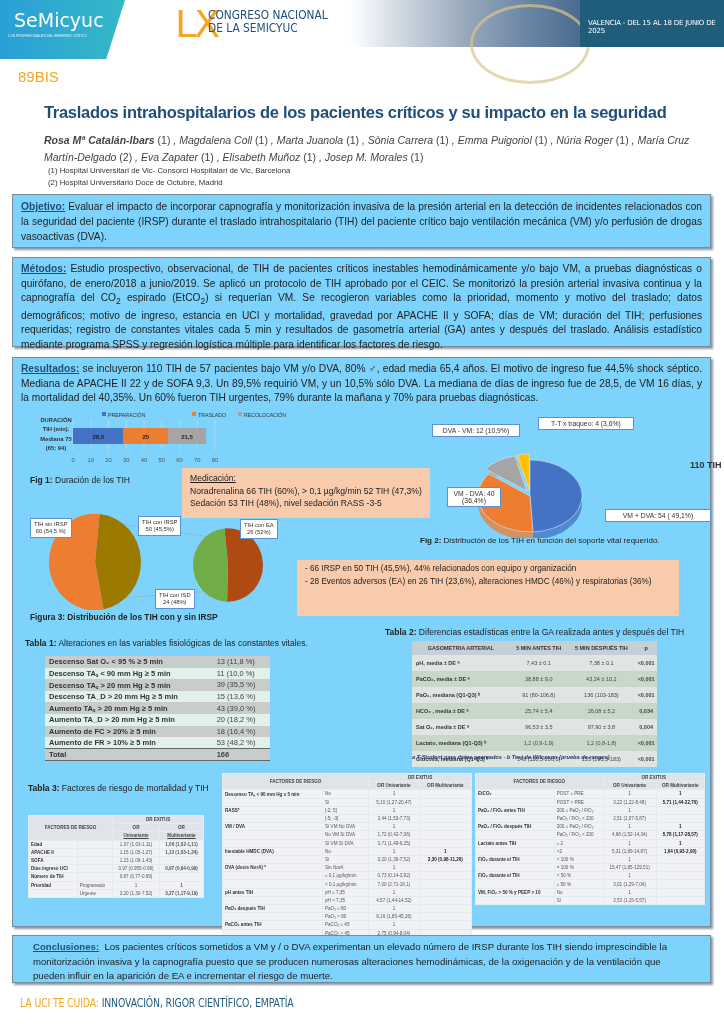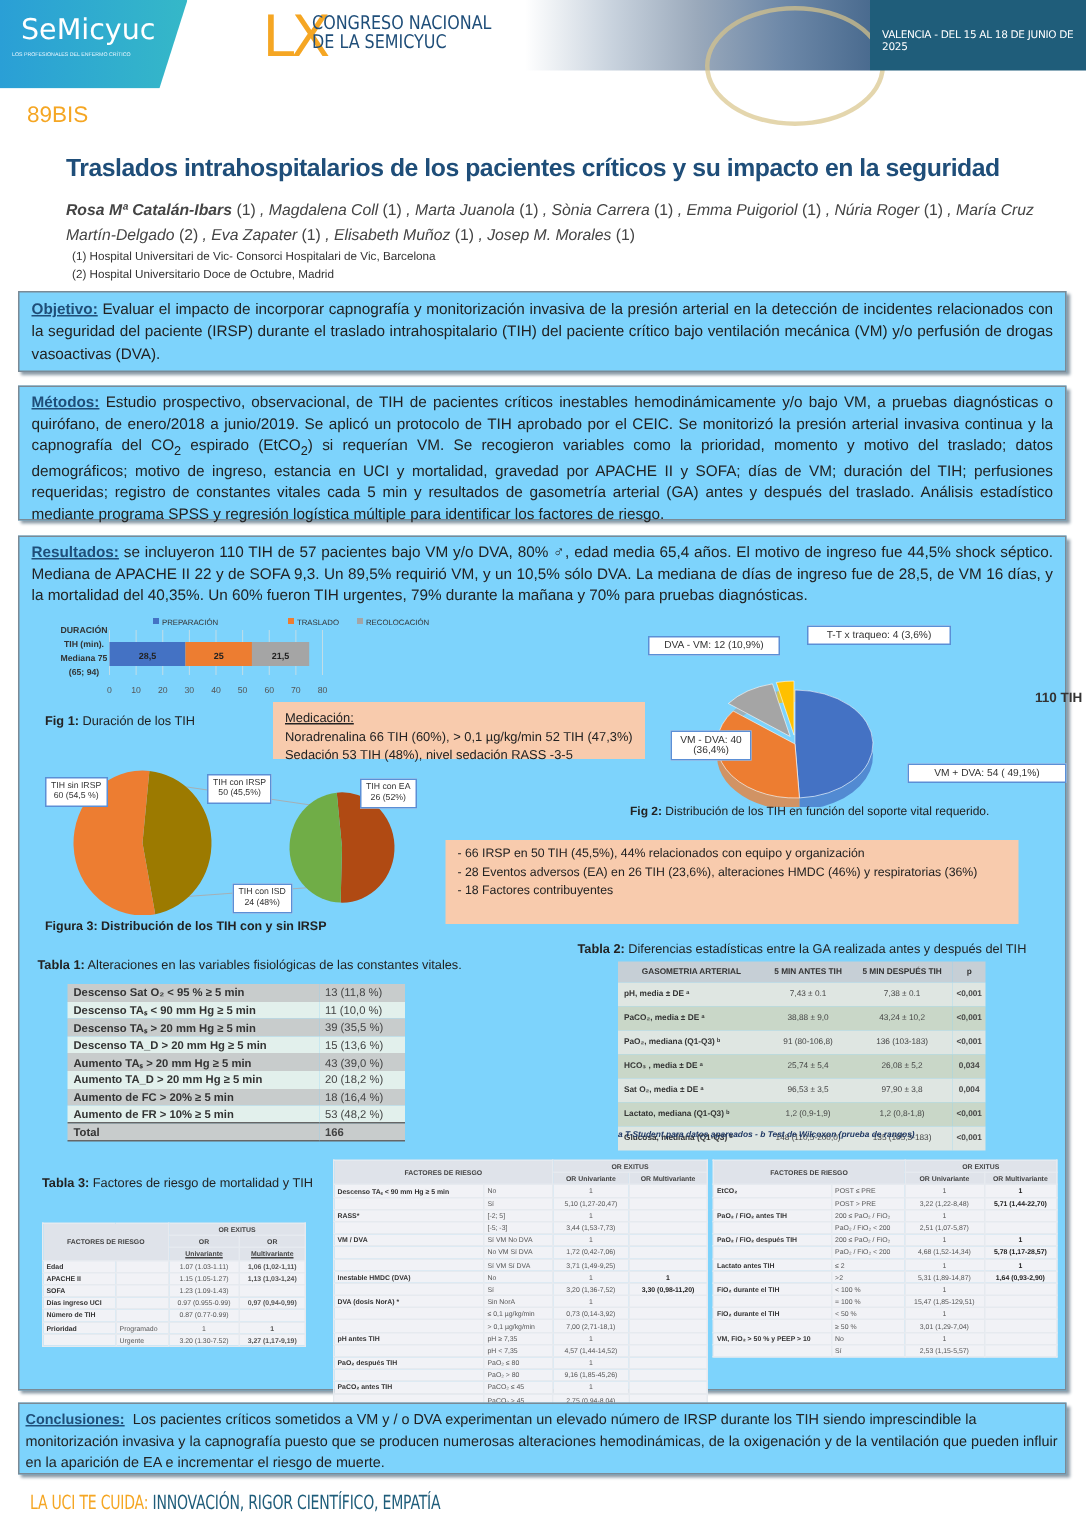--- a/index.html
+++ b/index.html
@@ -18,21 +18,21 @@
 #title{left:44px;top:103px;color:#1f4e79;font-size:16.5px;font-weight:bold;letter-spacing:-.3px}
 #authors{left:44px;top:132px;width:650px;font-size:10.5px;line-height:17px;color:#444;font-style:italic}
 #authors .af{font-style:normal}
 #affs{left:48px;top:165px;font-size:7.8px;line-height:12px;color:#333}
 .box{background:#7dd3fc;border:1px solid #7a8a96;box-shadow:2px 2px 2px #8a9aa6}
 .box .lbl{color:#1f4e79;text-decoration:underline;font-weight:bold}
 #obj{left:12px;top:194px;width:699px;height:54px;padding:4px 8px;font-size:10.2px;line-height:15px;text-align:justify}
 #met{left:12px;top:257px;width:699px;height:90px;padding:4px 8px;font-size:10.2px;line-height:14.6px;text-align:justify}
 #res{left:12px;top:357px;width:699px;height:570px;padding:4px 8px}
 #res .intro{font-size:10.2px;line-height:14.6px;text-align:justify}
-#conc{left:12px;top:935px;width:699px;height:48px;padding:4px 4px;font-size:9.6px;line-height:14.5px}
+#conc{left:12px;top:935px;width:699px;height:48px;padding:4px 20px;font-size:9.6px;line-height:14.5px}
 #slogan{left:20px;top:995px;font-size:13px;font-family:"DejaVu Sans",sans-serif;transform:scaleX(.72);transform-origin:left;letter-spacing:-.2px}
 #slogan .a{color:#f5a623}#slogan .b{color:#1f5d7a}
 .fig{font-size:8px;color:#222}
 .salmon{background:#f8cbad}
 table{border-collapse:collapse}
 .t1 td{font-size:7.5px;padding:0 4px;height:11.6px;font-weight:bold;color:#333}
 .t1 td.v{font-weight:normal;color:#444}
 .t1 tr:nth-child(odd) td{background:#c8cccc}
 .t1 tr:nth-child(even) td{background:#e2f0ec}
 .t2 td{font-size:5.5px;height:16px;text-align:center;color:#444}
@@ -120,21 +120,21 @@
       <rect x="53" y="18" width="50.5875" height="16" fill="#4472c4"></rect>
       <text x="78.29375" y="29" font-size="6" text-anchor="middle" fill="#222" font-weight="bold" font-family="Liberation Sans">28,5</text>
       <rect x="103.5875" y="18" width="44.375" height="16" fill="#ed7d31"></rect>
       <text x="125.775" y="29" font-size="6" text-anchor="middle" fill="#222" font-weight="bold" font-family="Liberation Sans">25</text>
       <rect x="147.96249999999998" y="18" width="38.1625" height="16" fill="#a5a5a5"></rect>
       <text x="167.04375" y="29" font-size="6" text-anchor="middle" fill="#222" font-weight="bold" font-family="Liberation Sans">21,5</text>
     </g>
 </svg>
 <div class="abs fig" style="left:30px;top:475px;font-size:8.5px"><b>Fig 1:</b> <span id="f1cap">Duración de los TIH</span></div>
 
-<div class="abs salmon" style="left:182px;top:468px;width:248px;height:38px;padding:4px 8px;font-size:8.6px;line-height:12.5px;color:#222">
+<div class="abs salmon" style="left:182px;top:468px;width:248px;height:50px;padding:4px 8px;font-size:8.6px;line-height:12.5px;color:#222">
   <div style="text-decoration:underline">Medicación:</div>
   <div>Noradrenalina 66 TIH (60%), &gt; 0,1 µg/kg/min 52 TIH (47,3%)</div>
   <div>Sedación 53 TIH (48%), nivel sedación RASS -3-5</div>
 </div>
 
 <svg class="abs" style="left:440px;top:418px" width="280" height="120">
   <g id="fig2">
       <path d="M90,42L97.98787597798837,42.427280844951994L105.78613715612971,43.69898066200447L113.20966977745998,45.78491206380437L120.08225532581416,48.63555957635873L126.24075357007524,52.18325502867731L131.5389751583853,56.3437838479546L135.85115183535567,61.01838413033795L139.0749219068686,66.09609103369014L141.13376008403048,71.45637084156215L141.97879402706585,76.97198217142693L141.58996446835283,82.51199640831494L139.976501375802,87.94490566532711L137.17670485349578,93.14174449480325L133.2570359805311,97.97915124751344L128.31053916957308,102.3422964098647L122.45463349489606,106.12760840676711L115.8283254189798,109.2452321655294L108.58890908146816,111.62116207982456L100.90823247845289,113.19899874180108L92.96861816486395,113.94128774134089L92.96861816486395,121.94128774134089L100.90823247845289,121.19899874180108L108.58890908146816,119.62116207982456L115.8283254189798,117.2452321655294L122.45463349489606,114.12760840676711L128.31053916957308,110.3422964098647L133.2570359805311,105.97915124751344L137.17670485349578,101.14174449480325L139.976501375802,95.94490566532711L141.58996446835283,90.51199640831494L141.97879402706585,84.97198217142693L141.13376008403048,79.45637084156215L139.0749219068686,74.09609103369014L135.85115183535567,69.01838413033795L131.5389751583853,64.3437838479546L126.24075357007524,60.18325502867731L120.08225532581416,56.63555957635873L113.20966977745998,53.78491206380437L105.78613715612971,51.69898066200447L97.98787597798837,50.427280844951994L90,50Z" fill="#4472c4" opacity="0.75"></path>
       <path d="M92.96861816486393,113.94128774134089L87.03138183513606,113.94128774134089L81.13284598310356,113.47273809051694L75.34990704424565,112.5417470501219L69.75795447149565,111.16045151213461L64.42988791842859,109.34685877631198L59.43516688079138,107.1246117974981L54.83890518575097,104.52268096355056L50.70102213357854,101.57498642203024L47.07546135793573,98.31995587920366L44.00948758811363,94.80002363612422L41.54307048100445,91.06107739262303L39.70836355549821,87.15186003096548L38.52928502219148,83.1233341778382L38.02120597293416,79.028017828573L38.19074999514006,74.91929969476169L39.03570682319557,70.85074320075309L40.54506115265205,66.87538820250181L42.69913624156511,63.045059531932L45.46985042691745,59.40969138099728L48.82108321204179,56.01667633312414L48.82108321204179,64.01667633312414L45.46985042691745,67.40969138099729L42.69913624156511,71.045059531932L40.54506115265205,74.87538820250181L39.03570682319557,78.85074320075309L38.19074999514006,82.91929969476169L38.02120597293416,87.028017828573L38.52928502219148,91.1233341778382L39.70836355549821,95.15186003096548L41.54307048100445,99.06107739262303L44.00948758811363,102.80002363612422L47.07546135793573,106.31995587920366L50.70102213357854,109.57498642203024L54.83890518575097,112.52268096355056L59.43516688079138,115.1246117974981L64.42988791842859,117.34685877631198L69.75795447149565,119.16045151213461L75.34990704424565,120.5417470501219L81.13284598310356,121.47273809051694L87.03138183513606,121.94128774134089L92.96861816486393,121.94128774134089Z" fill="#ed7d31" opacity="0.75"></path>
       <path d="M48.82108321204169,56.016676333124224L49.93331137565896,55.052736369047174L51.09259584283552,54.1157468079195L52.29757509247563,53.206808096689386L53.54683393726782,52.326987737997584L54.838905185750974,51.47731903644943L56.17227136545666,50.658799885050755L57.54536650510396,49.872391593232884L58.95657797375364,49.11901775784329L60.40424837476189,48.39956317842765L61.886677492308976,47.71487281807745L63.40212428821689,47.06575081106354L64.94880894671088,46.45295951842088L66.52491496472321,45.87721863259415L68.1285912852843,45.33920433219518L69.75795447149578,44.83954848786536L71.41109091853201,44.3788379201754L73.08605910107238,43.95761371043426L74.78089185352485,43.57637056521642L76.49359868036258,43.235556235354L78.22216809386049,42.93557099007595L78.22216809386049,50.93557099007595L76.49359868036258,51.235556235354L74.78089185352485,51.57637056521642L73.08605910107238,51.95761371043426L71.41109091853201,52.3788379201754L69.75795447149578,52.83954848786536L68.1285912852843,53.33920433219518L66.52491496472321,53.87721863259415L64.94880894671088,54.45295951842088L63.40212428821689,55.06575081106354L61.886677492308976,55.71487281807745L60.40424837476189,56.39956317842765L58.95657797375364,57.11901775784329L57.54536650510396,57.872391593232884L56.17227136545666,58.658799885050755L54.838905185750974,59.47731903644943L53.54683393726782,60.326987737997584L52.29757509247563,61.206808096689386L51.09259584283552,62.1157468079195L49.93331137565896,63.052736369047174L48.82108321204169,64.01667633312422Z" fill="#a5a5a5" opacity="0.75"></path>
@@ -156,21 +156,20 @@
       <path d="M75,52L83.48863786436617,99.47048754222388A46,48.300000000000004 0 1 1 79.59233716575407,3.941298817071349Z" fill="#ed7d31"></path>
       <path d="M208,55L204.505830417361,18.433596926032557A35,36.75 0 1 1 207.1018688812734,91.7378984149089Z" fill="#b04a13"></path>
       <path d="M208,55L207.1018688812734,91.7378984149089A35,36.75 0 0 1 204.505830417361,18.43359692603255Z" fill="#70ad47"></path>
     </g>
 </svg>
 <div class="abs fig" style="left:30px;top:612px;font-size:8.3px;font-weight:bold" id="f3cap">Figura 3: Distribución de los TIH con y sin IRSP</div>
 
 <div class="abs salmon" style="left:297px;top:560px;width:382px;height:56px;padding:3px 8px;font-size:8.2px;line-height:12.5px;color:#222">
   <div>- 66 IRSP en 50 TIH (45,5%), 44% relacionados con equipo y organización</div>
   <div>- 28 Eventos adversos (EA) en 26 TIH (23,6%), alteraciones HMDC (46%) y respiratorias (36%)</div>
-  <div>- 18 Factores contribuyentes</div>
 </div>
 
 <div class="abs fig" style="left:25px;top:638px;font-size:8.5px"><b>Tabla 1:</b><span> Alteraciones en las variables fisiológicas de las constantes vitales.</span></div>
 <table class="abs t1" style="left:45px;top:656px;width:225px">
     <tbody id="t1body">
       <tr>
         <td>Descenso Sat O₂ &lt; 95 % ≥ 5 min</td>
         <td class="v">13 (11,8 %)</td>
       </tr>
       <tr>

